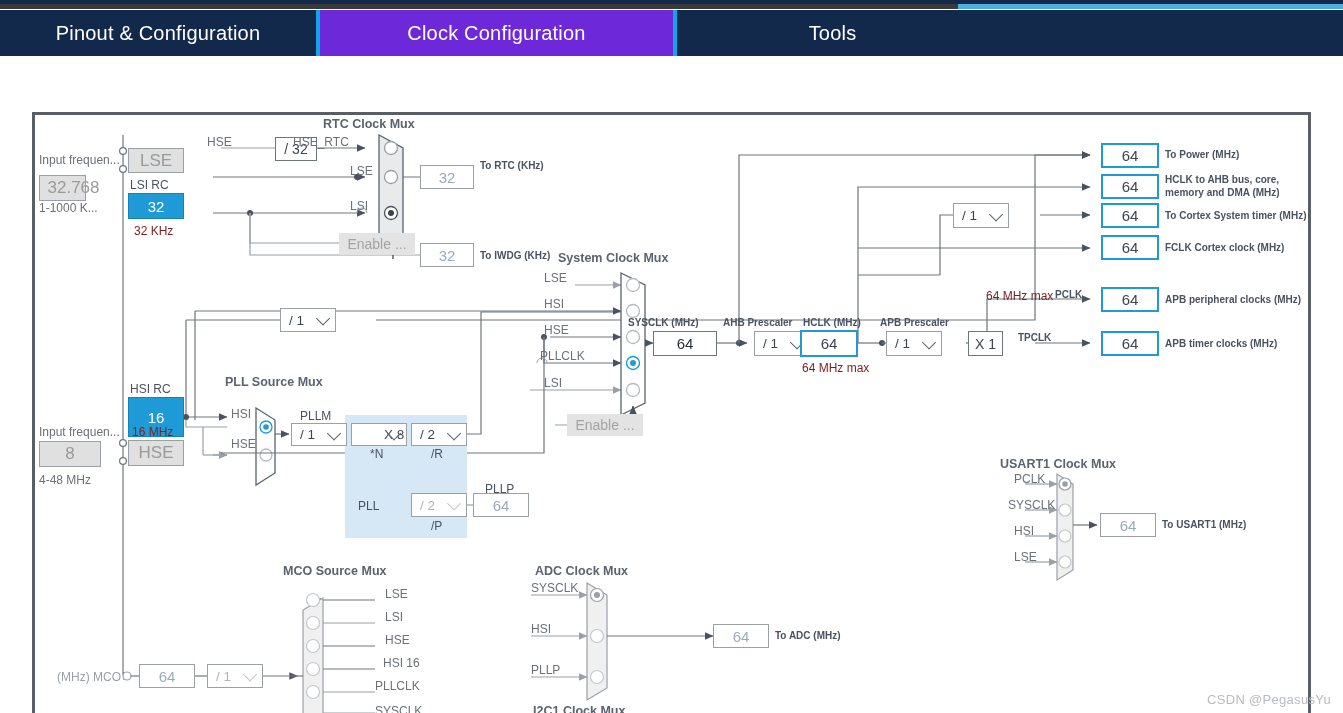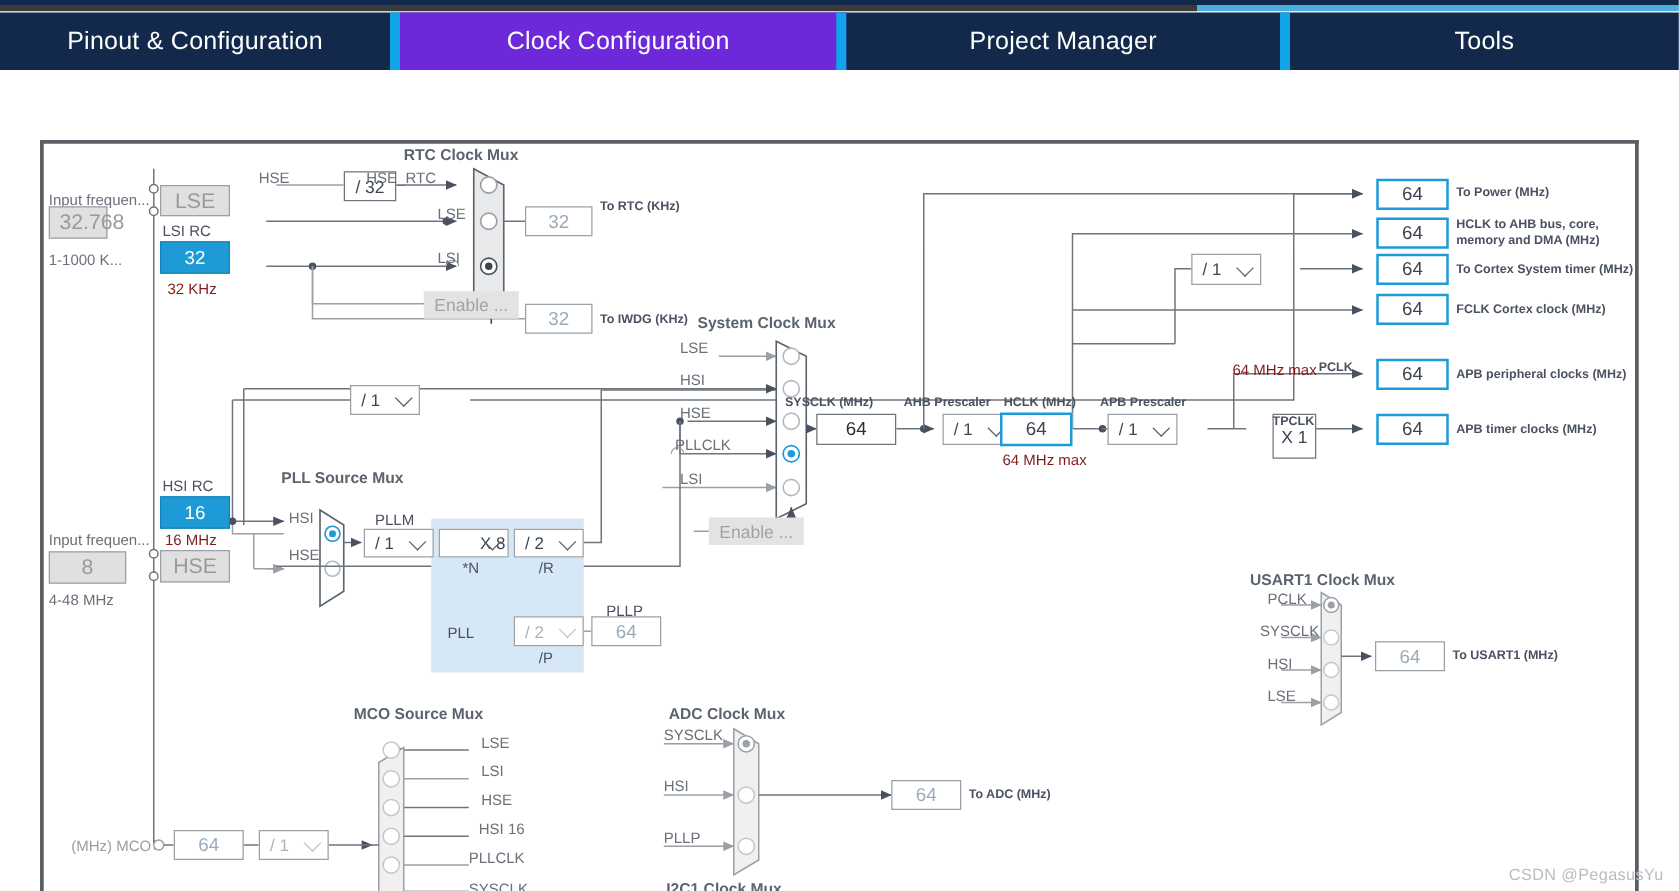--- a/index.html
+++ b/index.html
@@ -18,21 +18,21 @@
 
   
   #tabbar{position:absolute;left:0;top:10px;width:1343px;height:46px;background:#13294b;display:flex;}
   .tab{
     position:relative;
     display:flex;align-items:center;justify-content:center;
     color:#ffffff;font-size:20px;letter-spacing:.2px;
     box-sizing:border-box;
     cursor:pointer;
   }
-  .tab.sep{border-right:8px solid #0ea5e9;}
+  .tab.sep{border-right:4px solid #0ea5e9;}
   .tab.active{background:#6d28d9;}
   #tab-pinout{width:320px;}
   #tab-clock{width:357px;}
   #tab-project{width:355px;}
   #tab-tools{width:311px;}
 
   
   #toolbar{position:absolute;left:0;top:56px;width:1343px;height:50px;background:#ffffff;}
   .tbtn{position:absolute;top:70px;cursor:pointer;}
   #btn-undo{left:306px;}
@@ -120,23 +120,20 @@
   <div class="dark"></div>
   <div class="lite"></div>
 </div>
 
 <div id="tabbar">
   <div class="tab sep" id="tab-pinout">
     <span>Pinout &amp; Configuration</span>
   </div>
   <div class="tab active sep" id="tab-clock">
     <span>Clock Configuration</span>
-  </div>
-  <div class="tab sep" id="tab-project">
-    <span>Project Manager</span>
   </div>
   <div class="tab" id="tab-tools">
     <span>Tools</span>
   </div>
 </div>
 
 <div id="toolbar">
 
   <span class="tbtn" id="btn-undo">
     <svg width="24" height="22" viewBox="0 0 24 22">
@@ -352,21 +349,21 @@
       <path d="M268,561 H262" stroke="#6f757c" marker-end="url(#arrRev)"></path>
       <path d="M262,561 H212" stroke="#6f757c"></path>
       <path d="M172,561 H140" stroke="#6f757c" marker-end="url(#arrRev)"></path>
       <path d="M104,561 H96" stroke="#6f757c" marker-end="url(#arrRev)"></path>
       <circle cx="92" cy="561" r="4" fill="#fff" stroke="#9aa0a6" stroke-width="1.2"></circle>
 
     </g>
   </svg>
 
   <div class="lbl" style="left:4px;top:38px;">Input frequen...</div>
-  <div class="vbox gray" style="left:4px;top:50px;width:47px;height:26px;padding-left:22px;">
+  <div class="vbox gray" style="left:4px;top:60px;width:47px;height:26px;padding-left:22px;">
     <span>32.768</span>
   </div>
   <div class="lbl" style="left:4px;top:86px;">1-1000 K...</div>
   <div class="vbox gray" style="left:93px;top:33px;width:56px;height:25px;">
     <span>LSE</span>
   </div>
 
   <div class="lbl dark" style="left:95px;top:63px;">LSI RC</div>
   <div class="vbox cyanfill" style="left:93px;top:78px;width:56px;height:26px;">
     <span>32</span>
@@ -376,21 +373,21 @@
   <div class="lbl" style="left:4px;top:310px;">Input frequen...</div>
   <div class="vbox gray" style="left:4px;top:326px;width:62px;height:26px;">
     <span>8</span>
   </div>
   <div class="lbl" style="left:4px;top:358px;">4-48 MHz</div>
   <div class="vbox gray" style="left:93px;top:325px;width:56px;height:26px;">
     <span>HSE</span>
   </div>
 
   <div class="lbl dark" style="left:95px;top:267px;">HSI RC</div>
-  <div class="vbox cyanfill" style="left:93px;top:282px;width:56px;height:26px;">
+  <div class="vbox cyanfill" style="left:93px;top:282px;width:56px;height:40px;">
     <span>16</span>
   </div>
   <div class="lbl blue" style="left:97px;top:310px;">16 MHz</div>
 
   <div class="lbl b" style="left:288px;top:2px;">RTC Clock Mux</div>
   <div class="lbl" style="left:172px;top:20px;">HSE</div>
   <div class="mul" style="left:240px;top:22px;width:42px;height:24px;">
     <span>/ 32</span>
   </div>
   <div class="lbl" style="left:258px;top:20px;">HSE_RTC</div>
@@ -479,21 +476,21 @@
   <div class="lbl blue" style="left:767px;top:246px;">64 MHz max</div>
 
   <div class="lbl out" style="left:845px;top:202px;">APB Prescaler</div>
   <div class="ddl" style="left:851px;top:216px;width:56px;height:25px;">
     <span>/ 1</span>
     <i class="chev"></i>
   </div>
 
   <div class="lbl blue" style="left:951px;top:174px;">64 MHz max</div>
   <div class="lbl out" style="left:1020px;top:174px;">PCLK</div>
-  <div class="mul" style="left:983px;top:216px;width:35px;height:36px;">
+  <div class="mul" style="left:933px;top:216px;width:35px;height:25px;">
     <span>X 1</span>
   </div>
   <div class="lbl out" style="left:983px;top:217px;">TPCLK</div>
 
   <div class="ddl" style="left:918px;top:88px;width:56px;height:25px;">
     <span>/ 1</span>
     <i class="chev"></i>
   </div>
 
   <div class="vbox active" style="left:1066px;top:28px;width:58px;height:25px;">

